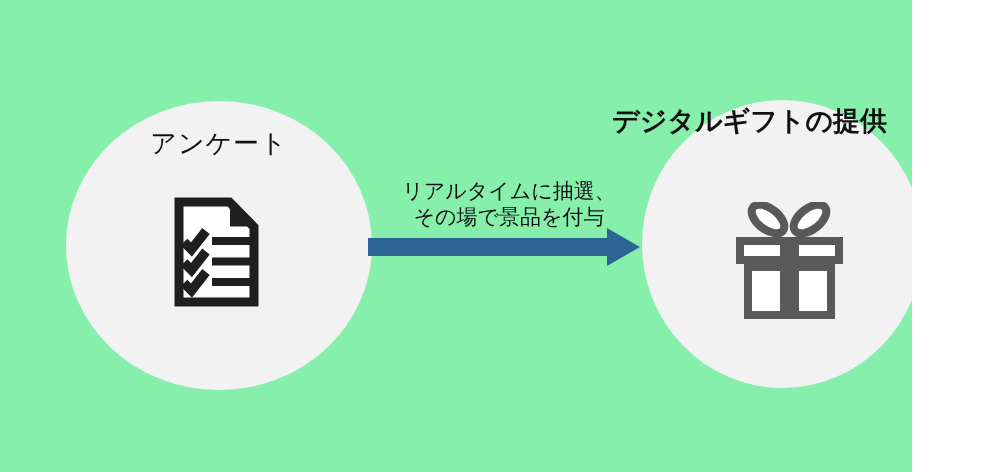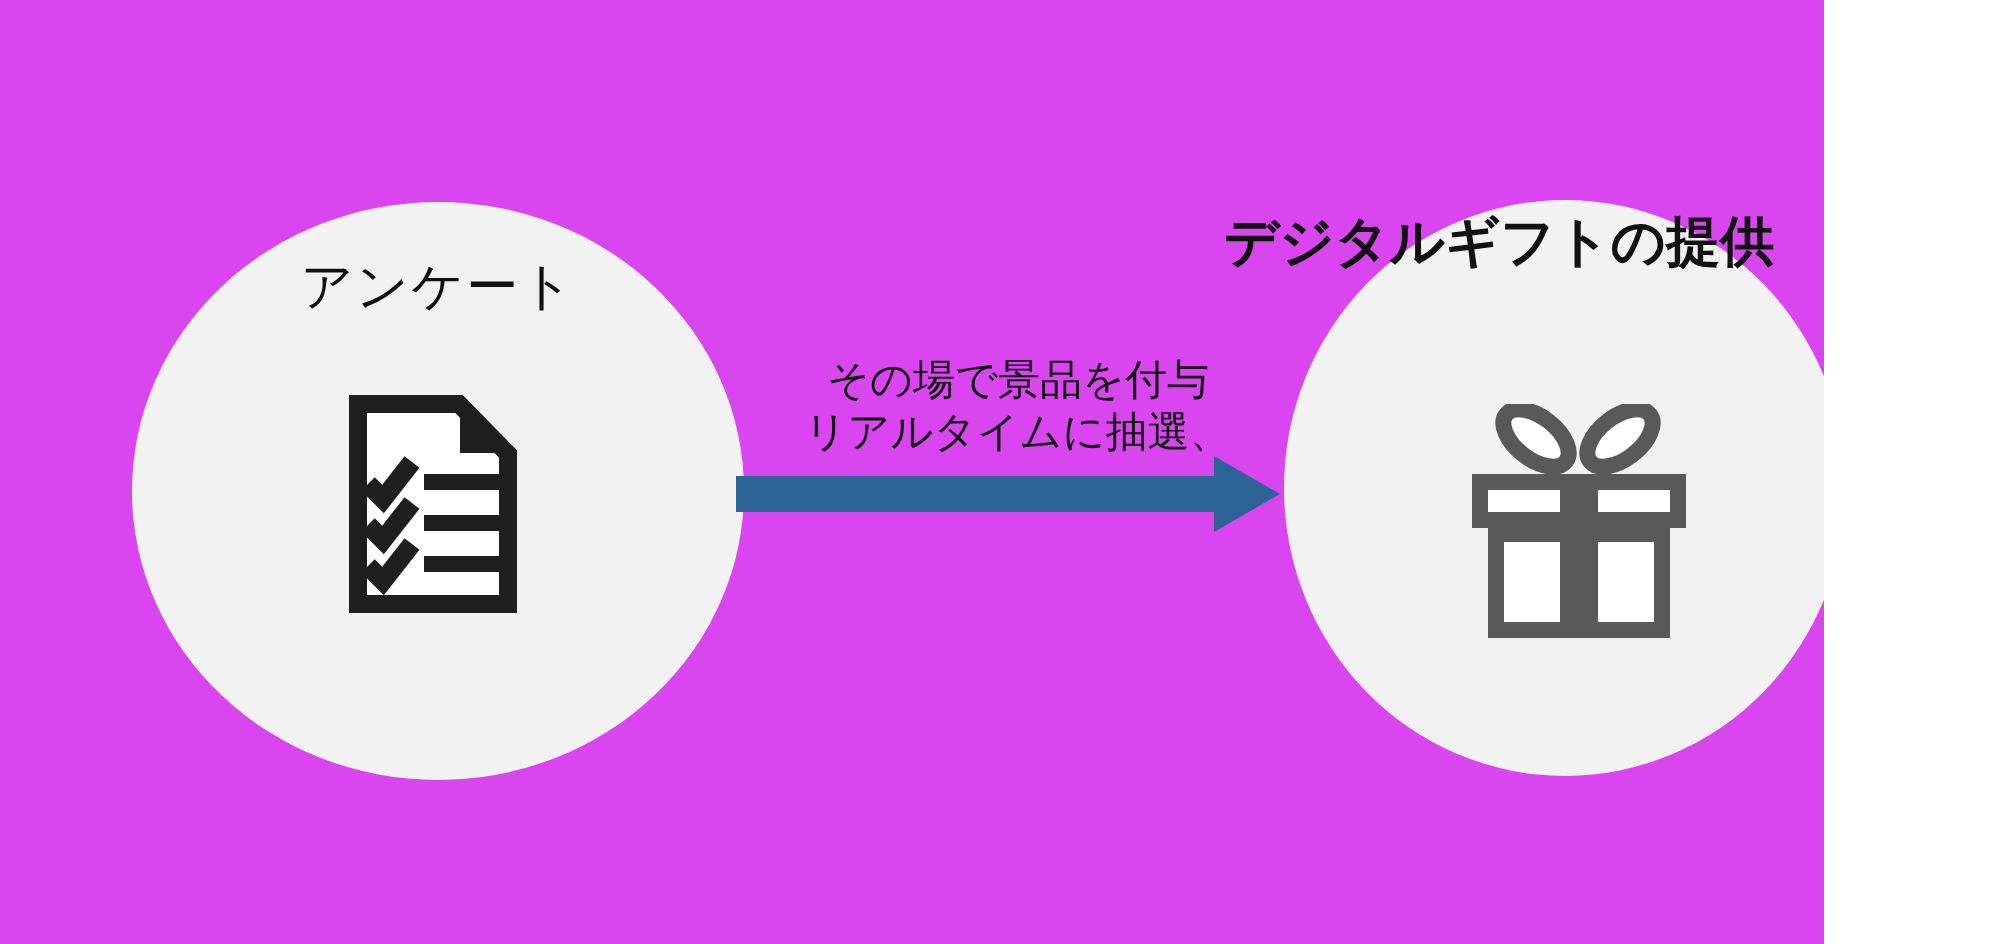--- a/index.html
+++ b/index.html
@@ -5,21 +5,21 @@
   html, body {
     margin: 0;
     padding: 0;
     background: #ffffff;
     font-family: "Liberation Sans", "DejaVu Sans", sans-serif;
   }
   .canvas {
     position: relative;
     width: 912px;
     height: 472px;
-    background: #d946ef;
+    background: #86efac;
     overflow: hidden;
     color: #111111;
   }
   .circle {
     position: absolute;
     background: #f2f2f2;
     border-radius: 50%;
   }
   .circle.left  { left: 66px;  top: 101px; width: 306px; height: 289px; }
   .circle.right { left: 642px; top: 100px; width: 281px; height: 288px; }
@@ -96,22 +96,22 @@
     <rect x="42" y="40" width="38" height="8" fill="#1f1f1f"></rect>
     <rect x="42" y="60.5" width="38" height="8" fill="#1f1f1f"></rect>
     <rect x="42" y="81" width="38" height="8" fill="#1f1f1f"></rect>
   </svg>
 
   <svg class="arrow-svg" viewBox="0 0 272 40" xmlns="http://www.w3.org/2000/svg">
     <polygon points="0,11 239,11 239,1 272,20 239,39 239,29 0,29" fill="#2c6496"></polygon>
   </svg>
 
   <div class="arrow-label">
+    <div>リアルタイムに抽選、</div>
     <div>その場で景品を付与</div>
-    <div>リアルタイムに抽選、</div>
   </div>
 
   <div class="circle right"></div>
   <div class="right-title">
     <div>デジタルギフトの提供</div>
   </div>
 
   <svg class="gift-svg" viewBox="0 0 107 117" xmlns="http://www.w3.org/2000/svg">
     <g stroke="#595959" stroke-width="8" fill="#ffffff">
       <ellipse cx="32" cy="17" rx="19" ry="10.5" transform="rotate(38 32 17)"></ellipse>

